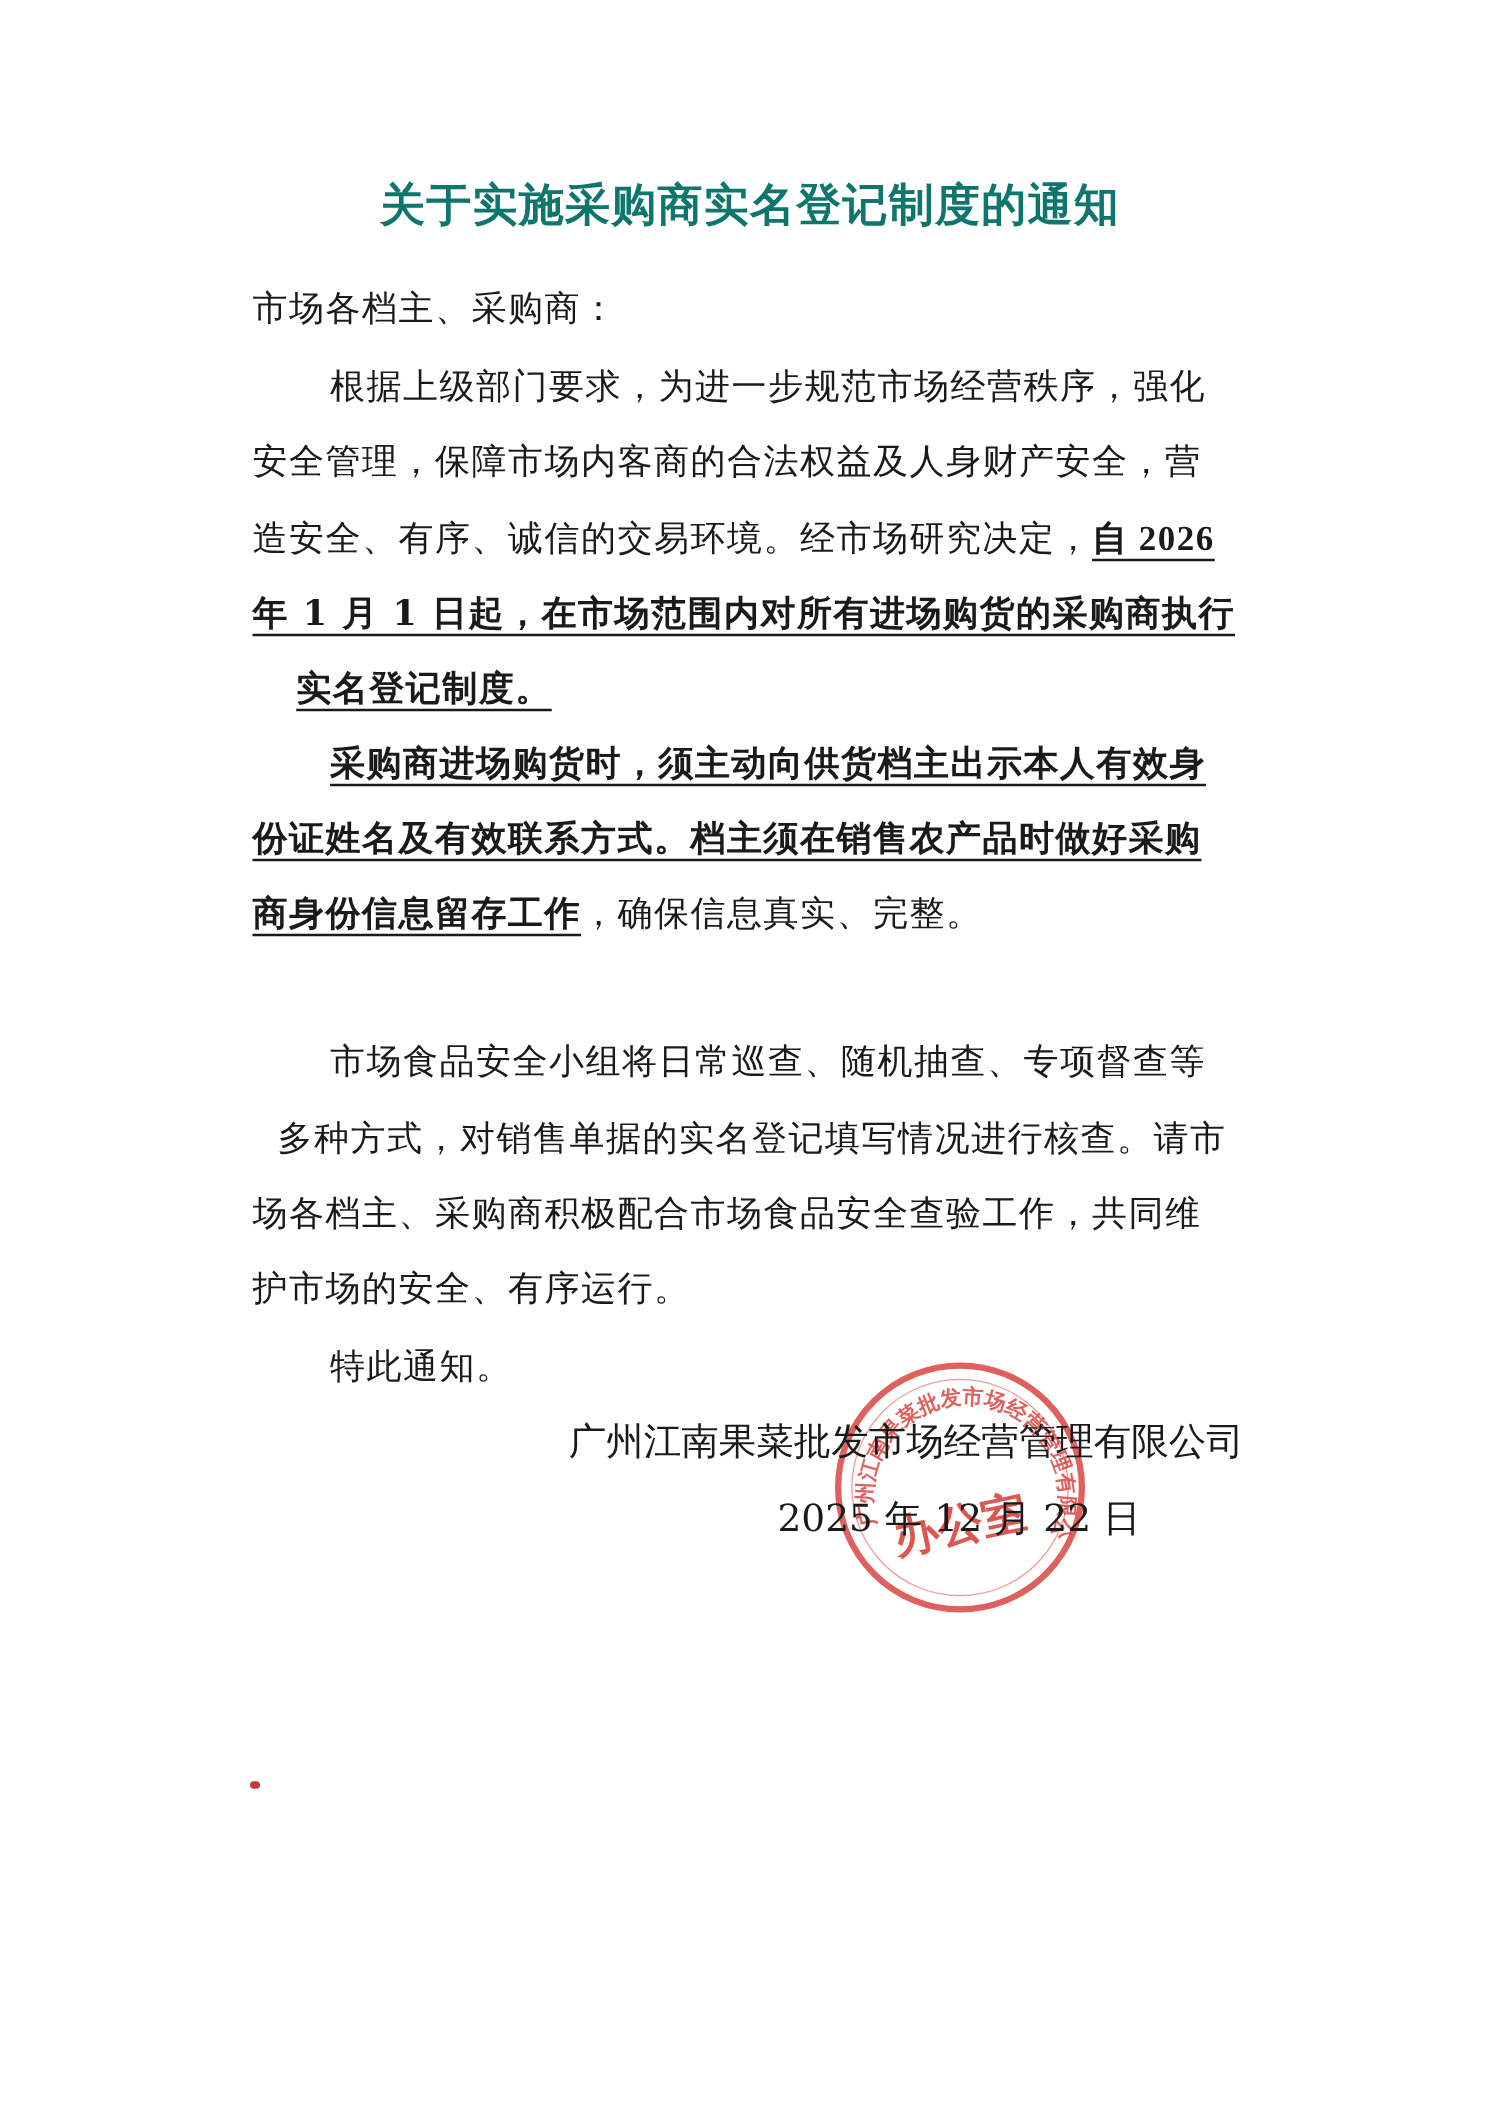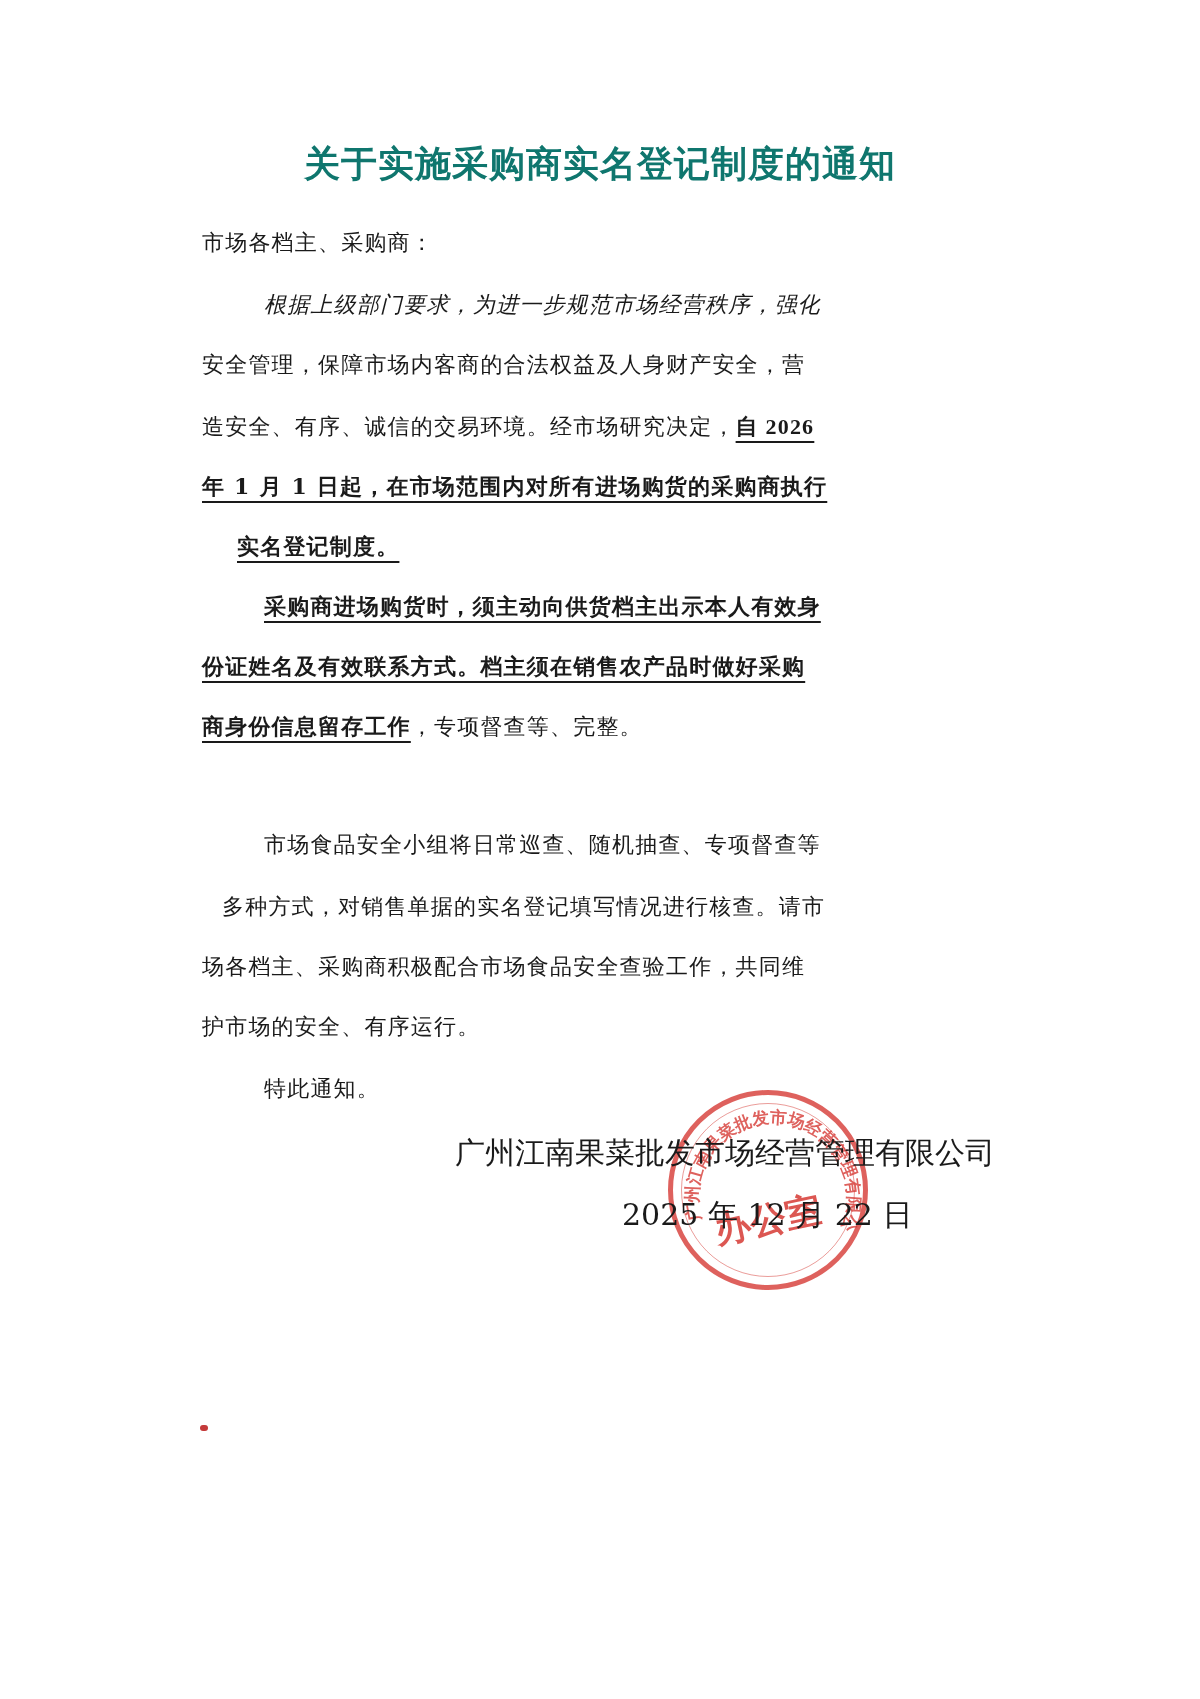--- a/index.html
+++ b/index.html
@@ -6,21 +6,21 @@
   body {
     width:1200px; height:1699px; background:#ffffff; position:relative; overflow:hidden;
     font-family: "DejaVu Serif", "Liberation Serif", serif; color:#1a1a1a;
   }
   .title {
     position:absolute; top:140px; left:0; width:1200px; text-align:center;
     font-family: "DejaVu Sans", "Liberation Sans", sans-serif;
     font-size:36px; font-weight:bold; letter-spacing:1px; color:#0f766e;
   }
   .line {
-    position:absolute; left:202px; font-size:22px; white-space:nowrap; letter-spacing:1.2px;
+    position:absolute; left:202px; font-size:28px; white-space:nowrap; letter-spacing:1.2px;
   }
   .u { text-decoration: underline; text-decoration-thickness:2px; text-underline-offset:7px; font-weight:bold; }
   .sig { position:absolute; font-size:30px; white-space:nowrap; }
   .stamp {
     position:absolute; left:668px; top:1090px; width:200px; height:200px; border-radius:50%;
     border:5px solid rgba(214,58,52,0.8); box-sizing:border-box;
   }
   .stamp-inner {
     position:absolute; left:8px; top:8px; right:8px; bottom:8px; border-radius:50%;
     border:1.5px solid rgba(214,58,52,0.5);
@@ -34,32 +34,32 @@
   }
   .speck { position:absolute; left:200px; top:1425px; width:8px; height:6px; background:#c43a3a; border-radius:3px; }
 </style>
 </head>
 <body>
 
 <div class="title">关于实施采购商实名登记制度的通知</div>
 
 <div class="line" style="top:228px;">市场各档主、采购商：</div>
 
-<div class="line" style="top:290px; left:264px;font-style:italic;">根据上级部门要求，为进一步规范市场经营秩序，强化</div>
+<div class="line" style="top:290px; left:264px;">根据上级部门要求，为进一步规范市场经营秩序，强化</div>
 <div class="line" style="top:350px;">安全管理，保障市场内客商的合法权益及人身财产安全，营</div>
 <div class="line" style="top:412px;font-family:Liberation Serif, serif;">
   <span>造安全、有序、诚信的交易环境。经市场研究决定，</span><span class="u">自 2026</span>
 </div>
 <div class="line u" style="top:472px;text-decoration:underline;">年 1 月 1 日起，在市场范围内对所有进场购货的采购商执行</div>
 <div class="line u" style="top:532px;margin-left:35px;">实名登记制度。</div>
 
 <div class="line u" style="top:592px; left:264px;">采购商进场购货时，须主动向供货档主出示本人有效身</div>
 <div class="line u" style="top:652px;">份证姓名及有效联系方式。档主须在销售农产品时做好采购</div>
 <div class="line" style="top:712px;">
-  <span class="u">商身份信息留存工作</span><span>，专项督查等、完整。</span>
+  <span class="u">商身份信息留存工作</span><span>，确保信息真实、完整。</span>
 </div>
 
 <div class="line" style="top:830px; left:264px;text-align:center;">市场食品安全小组将日常巡查、随机抽查、专项督查等</div>
 <div class="line" style="top:892px;margin-left:20px;">多种方式，对销售单据的实名登记填写情况进行核查。请市</div>
 <div class="line" style="top:952px;">场各档主、采购商积极配合市场食品安全查验工作，共同维</div>
 <div class="line" style="top:1012px;">护市场的安全、有序运行。</div>
 
 <div class="line" style="top:1074px; left:264px;">特此通知。</div>
 
 <div class="stamp">

